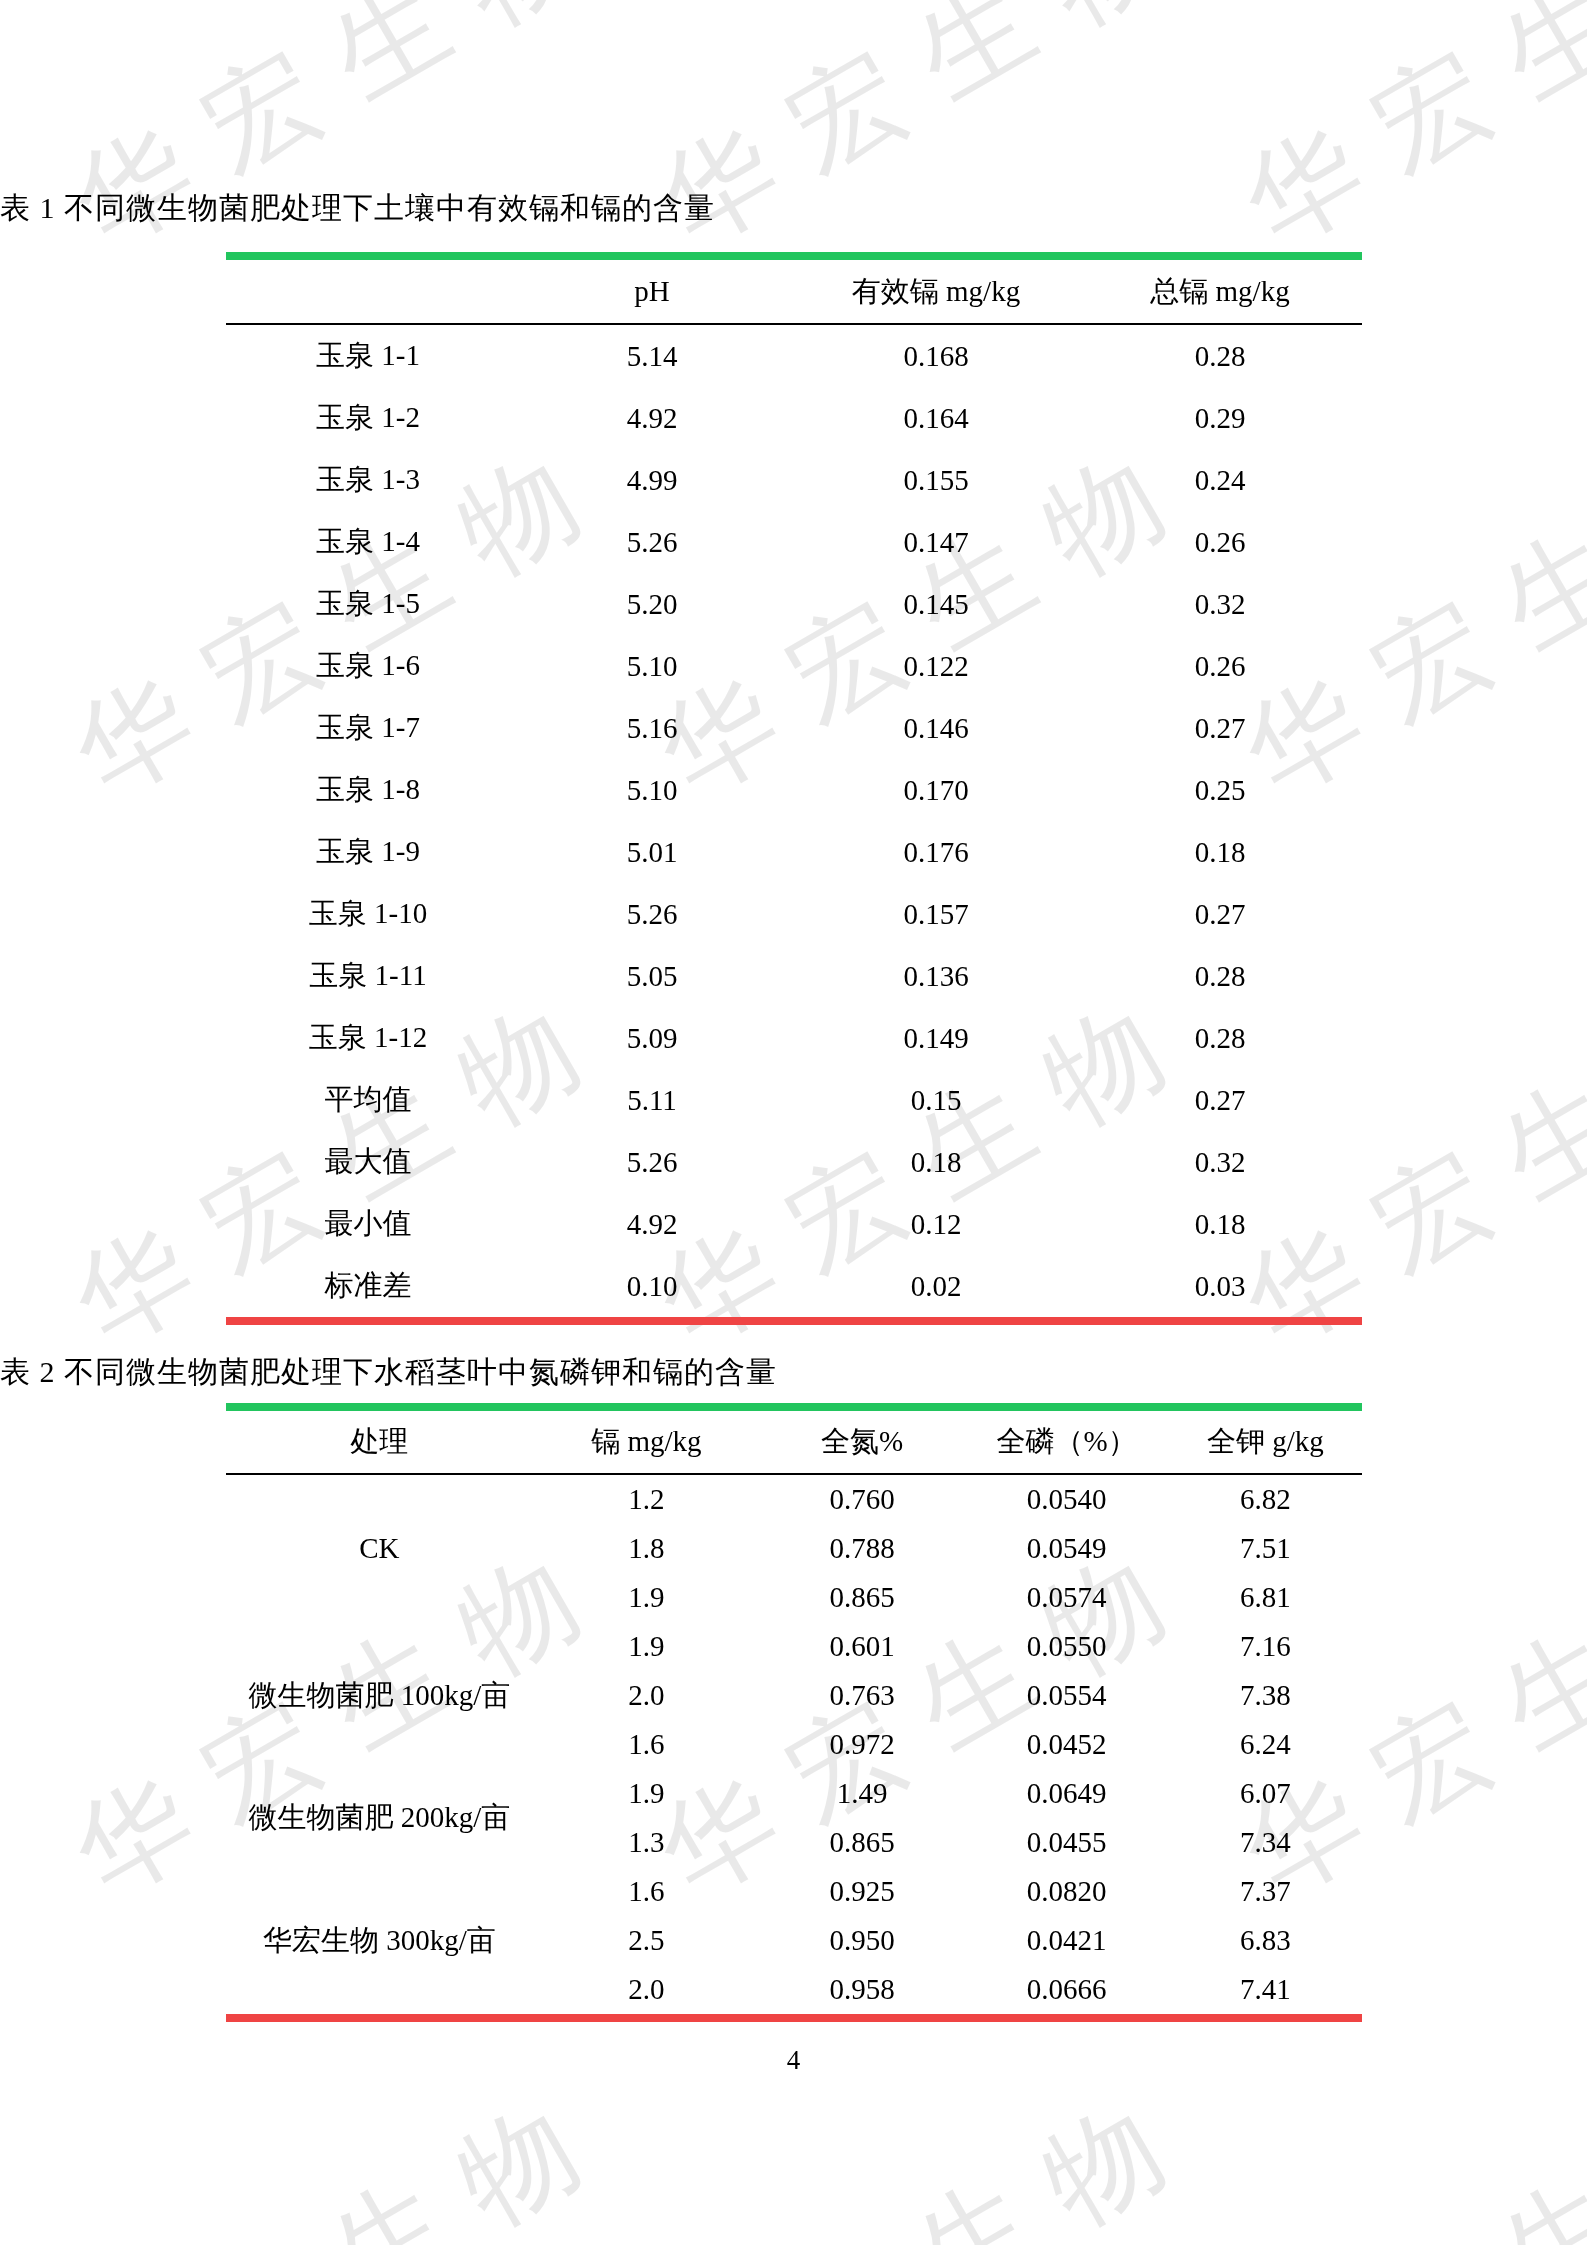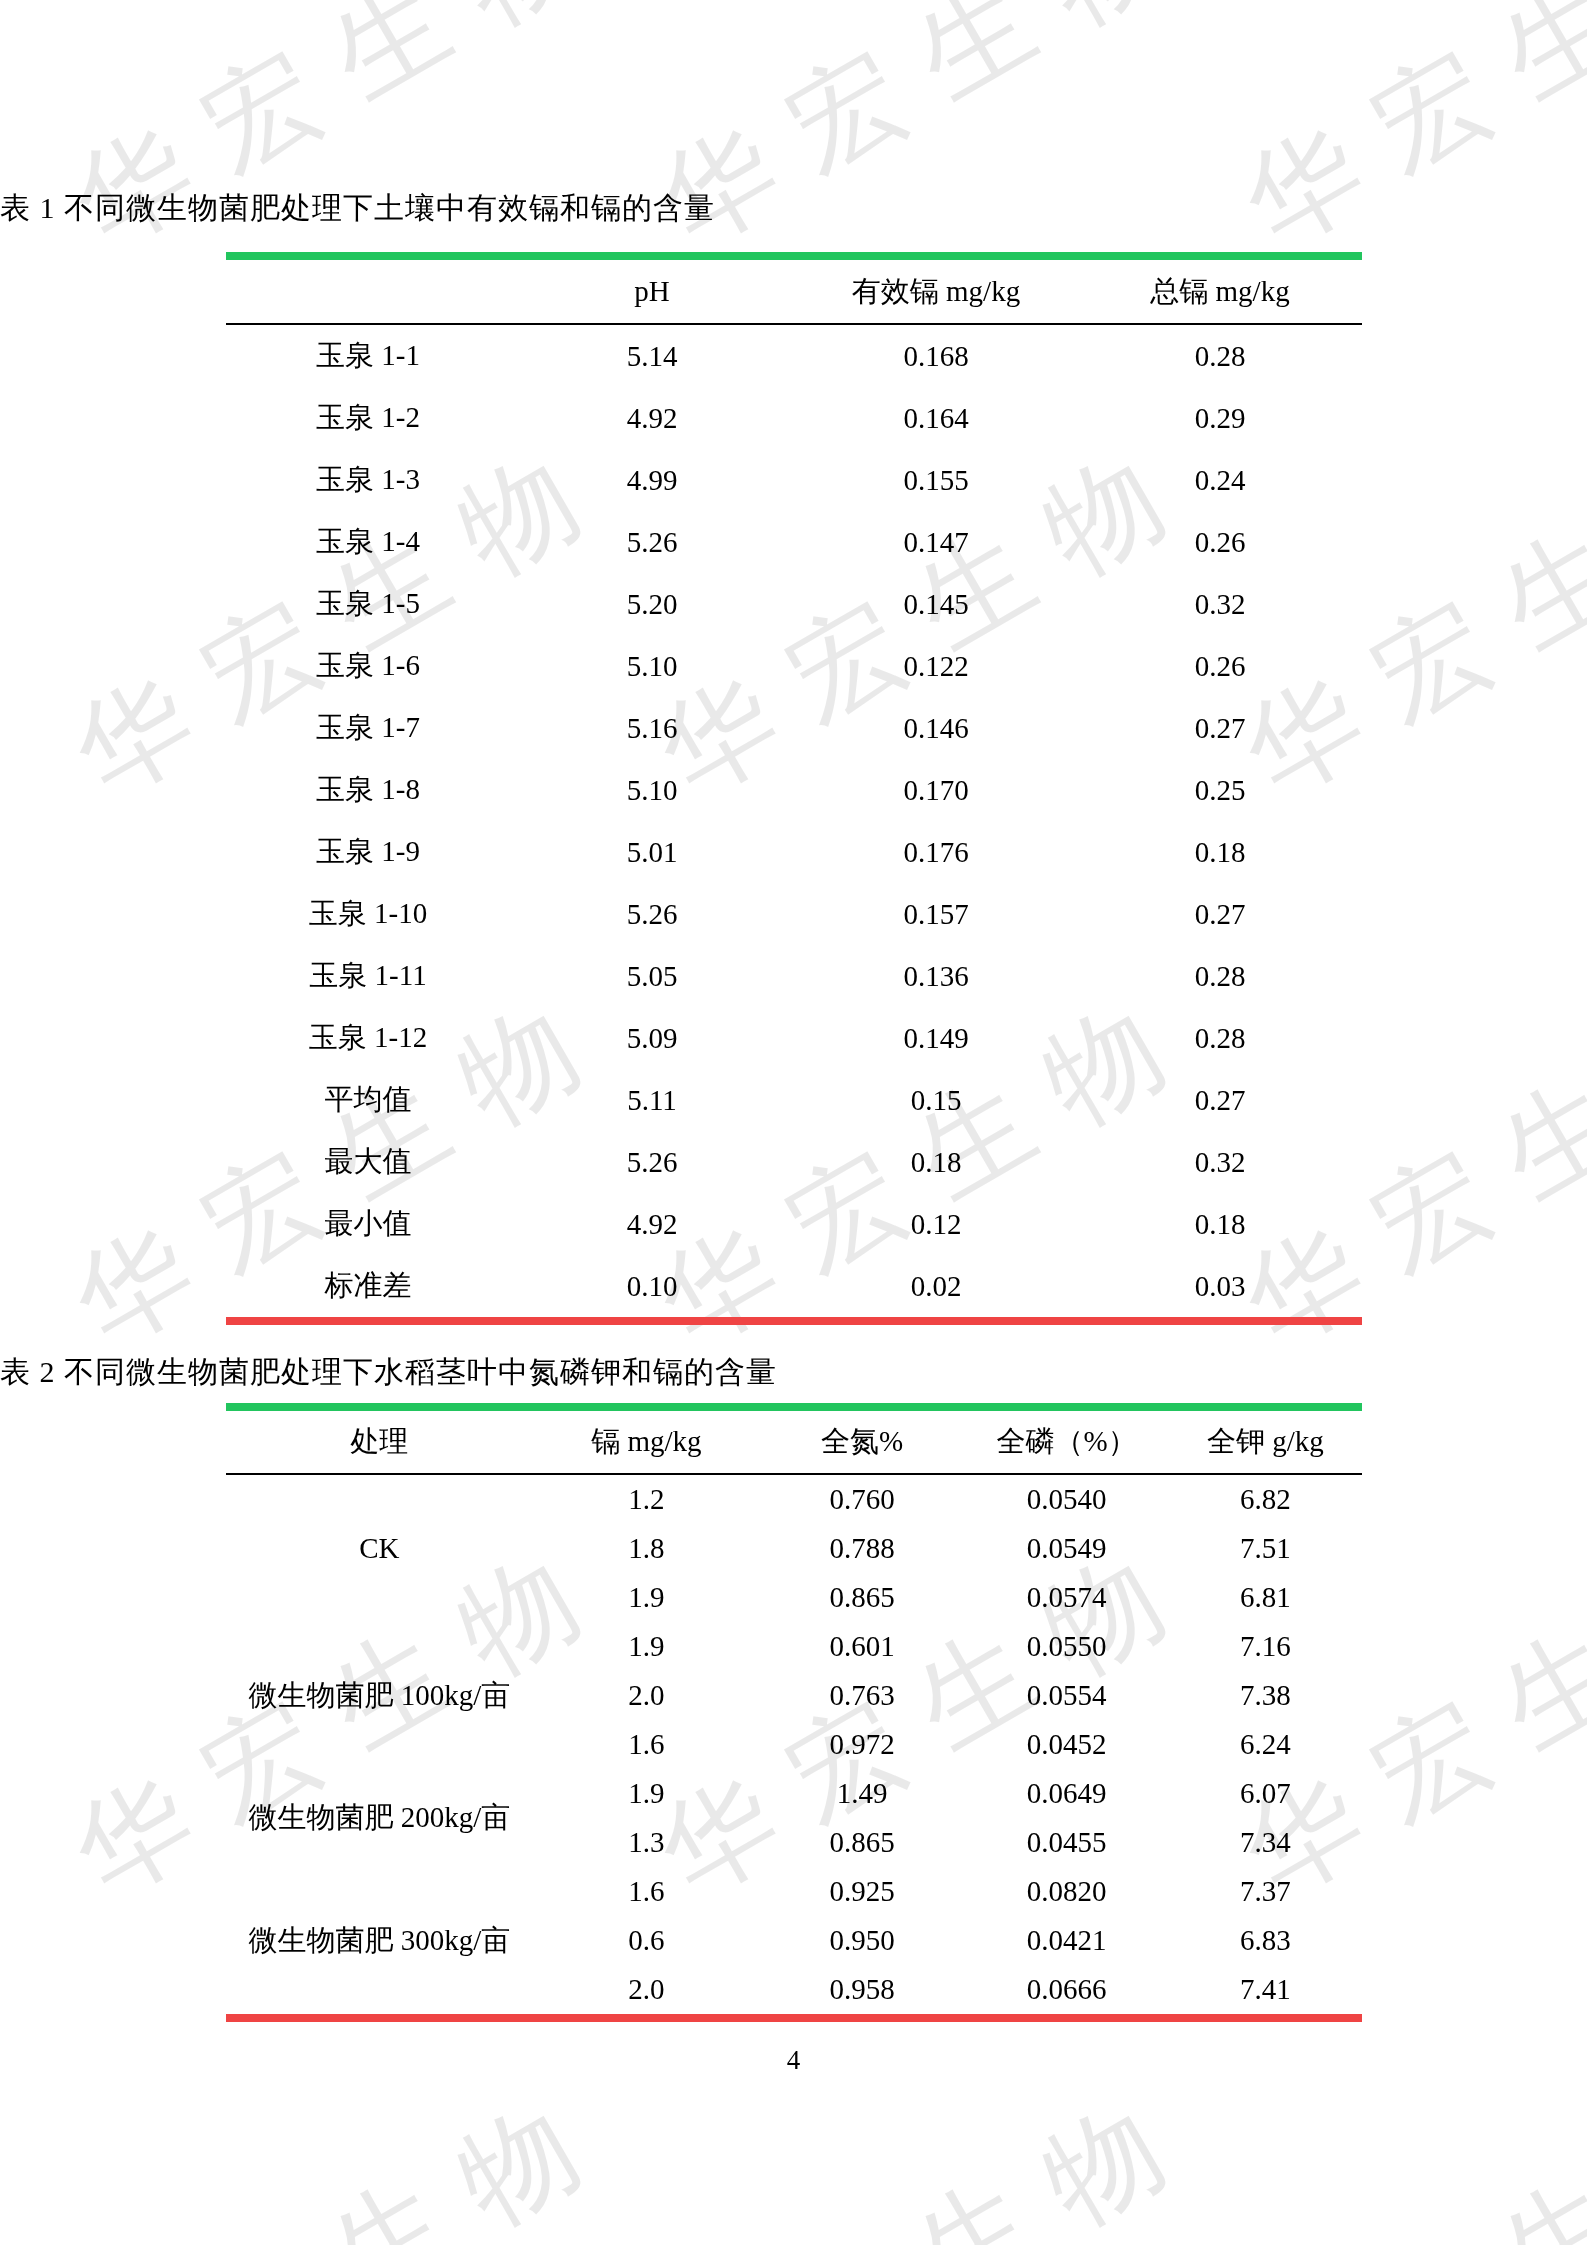--- a/index.html
+++ b/index.html
@@ -293,28 +293,28 @@
             <td>0.0649</td>
             <td>6.07</td>
           </tr>
           <tr>
             <td>1.3</td>
             <td>0.865</td>
             <td>0.0455</td>
             <td>7.34</td>
           </tr>
           <tr>
-            <td class="t2-label" rowspan="3">微生物菌肥 300kg/亩</td>
+            <td class="t2-label" rowspan="3">华宏生物 300kg/亩</td>
             <td>1.6</td>
             <td>0.925</td>
             <td>0.0820</td>
             <td>7.37</td>
           </tr>
           <tr>
-            <td>0.6</td>
+            <td>2.5</td>
             <td>0.950</td>
             <td>0.0421</td>
             <td>6.83</td>
           </tr>
           <tr>
             <td>2.0</td>
             <td>0.958</td>
             <td>0.0666</td>
             <td>7.41</td>
           </tr>

